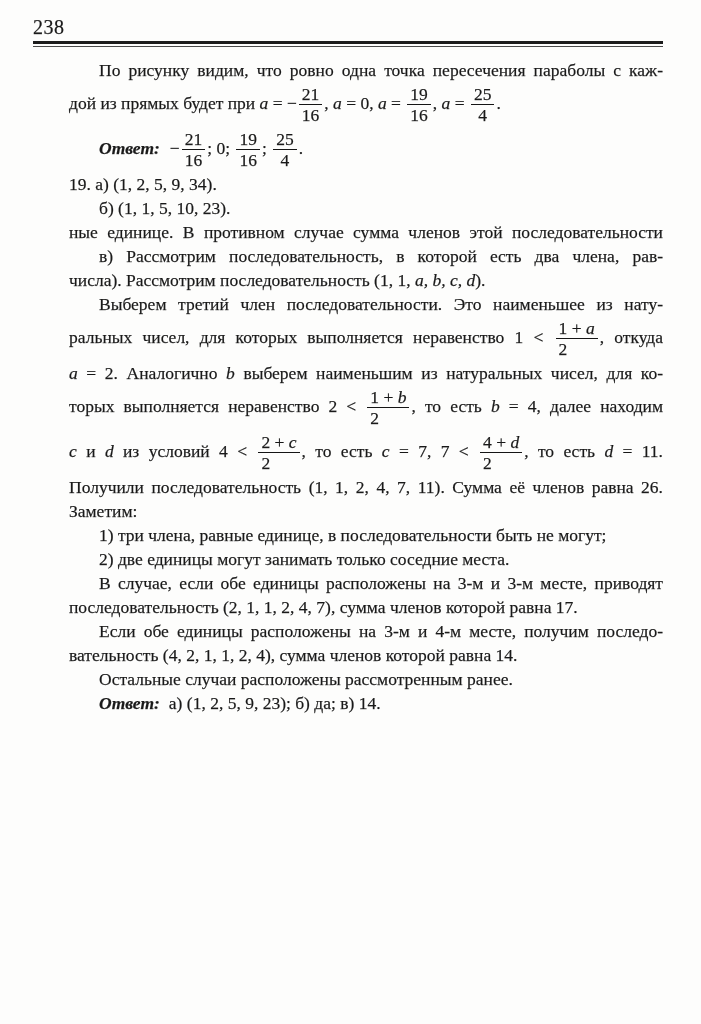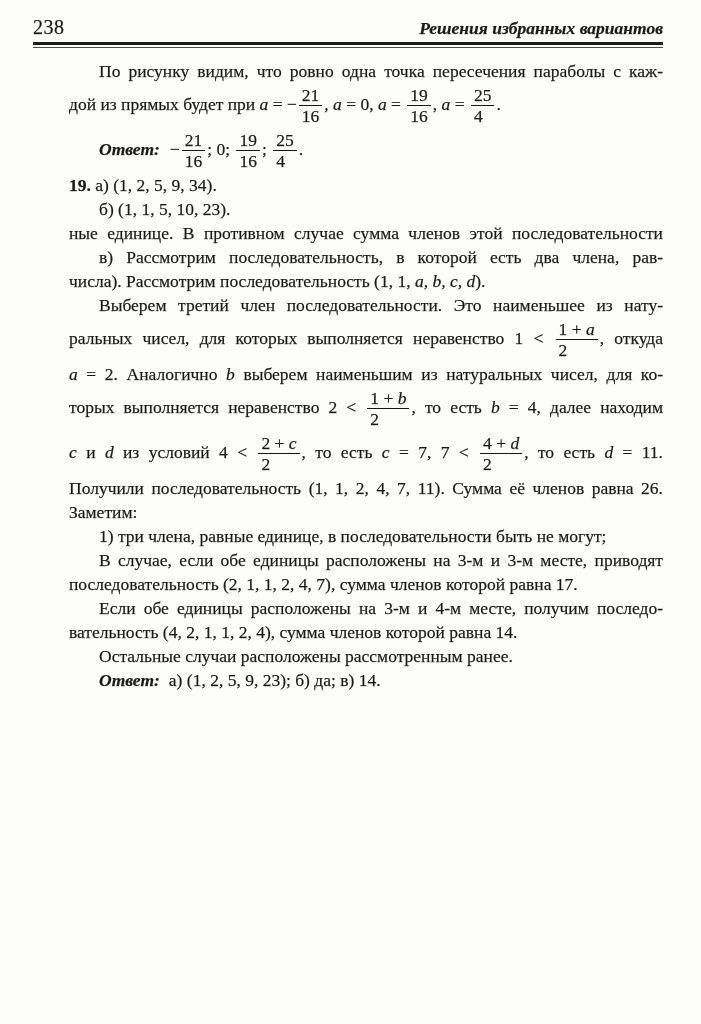--- a/index.html
+++ b/index.html
@@ -40,63 +40,63 @@
   .content { margin-top: 11px; }
   .line {
     font-size: 17.5px;
     line-height: 24px;
     text-align: left;
     margin-left: 36px;
   }
   .line.indent { padding-left: 30px; }
   .line.justify { text-align: justify; text-align-last: justify; }
   .st-i  { font-style: italic; }
-  .st-b  { font-weight: bold; }
+  .st-b  { font-weight: normal; }
   .st-bi { font-weight: bold; font-style: italic; }
   .sp { display: inline-block; }
   .frac {
     display: inline-block;
     vertical-align: middle;
     text-align: center;
     margin: 2px 2px;
   }
   .frac .num, .frac .den {
     display: block;
     line-height: 20px;
     padding: 0 3px;
-    text-align: left;
+    text-align: center;
   }
   .frac .num { border-bottom: 1.6px solid #151515; }
 </style>
 </head>
 <body>
 
 <div class="page">
   <div class="hdr">
     <span class="pagenum">238</span>
-    <span class="runtitle">Решения избранных вариантов</span>
   </div>
   <div class="rule"></div>
   <div class="content" id="content">
       <div class="line indent justify"><span>По рисунку видим, что ровно одна точка пересечения параболы с каж-</span></div>
       <div class="line"><span>дой из прямых будет при </span><span class="st-i">a</span><span> = −</span><span class="frac"><span class="num"><span>21</span></span><span class="den"><span>16</span></span></span><span>, </span><span class="st-i">a</span><span> = 0, </span><span class="st-i">a</span><span> = </span><span class="frac"><span class="num"><span>19</span></span><span class="den"><span>16</span></span></span><span>, </span><span class="st-i">a</span><span> = </span><span class="frac"><span class="num"><span>25</span></span><span class="den"><span>4</span></span></span><span>.</span></div>
       <div class="line indent"><span class="st-bi">Ответ:</span><span class="sp" style="width: 10px;"></span><span>−</span><span class="frac"><span class="num"><span>21</span></span><span class="den"><span>16</span></span></span><span>; 0; </span><span class="frac"><span class="num"><span>19</span></span><span class="den"><span>16</span></span></span><span>; </span><span class="frac"><span class="num"><span>25</span></span><span class="den"><span>4</span></span></span><span>.</span></div>
       <div class="line"><span class="st-b">19.</span><span> а) (1, 2, 5, 9, 34).</span></div>
       <div class="line indent"><span>б) (1, 1, 5, 10, 23).</span></div>
       <div class="line justify"><span>ные единице. В противном случае сумма членов этой последовательности</span></div>
       <div class="line indent justify"><span>в) Рассмотрим последовательность, в которой есть два члена, рав-</span></div>
       <div class="line"><span>числа). Рассмотрим последовательность (1, 1, </span><span class="st-i">a, b, c, d</span><span>).</span></div>
       <div class="line indent justify"><span>Выберем третий член последовательности. Это наименьшее из нату-</span></div>
       <div class="line justify"><span>ральных чисел, для которых выполняется неравенство 1 &lt; </span><span class="frac"><span class="num"><span>1 + </span><span class="st-i">a</span></span><span class="den"><span>2</span></span></span><span>, откуда</span></div>
       <div class="line justify"><span class="st-i">a</span><span> = 2. Аналогично </span><span class="st-i">b</span><span> выберем наименьшим из натуральных чисел, для ко-</span></div>
       <div class="line justify"><span>торых выполняется неравенство 2 &lt; </span><span class="frac"><span class="num"><span>1 + </span><span class="st-i">b</span></span><span class="den"><span>2</span></span></span><span>, то есть </span><span class="st-i">b</span><span> = 4, далее находим</span></div>
       <div class="line justify"><span class="st-i">c</span><span> и </span><span class="st-i">d</span><span> из условий 4 &lt; </span><span class="frac"><span class="num"><span>2 + </span><span class="st-i">c</span></span><span class="den"><span>2</span></span></span><span>, то есть </span><span class="st-i">c</span><span> = 7, 7 &lt; </span><span class="frac"><span class="num"><span>4 + </span><span class="st-i">d</span></span><span class="den"><span>2</span></span></span><span>, то есть </span><span class="st-i">d</span><span> = 11.</span></div>
       <div class="line justify"><span>Получили последовательность (1, 1, 2, 4, 7, 11). Сумма её членов равна 26.</span></div>
       <div class="line"><span>Заметим:</span></div>
       <div class="line indent"><span>1) три члена, равные единице, в последовательности быть не могут;</span></div>
+      <div class="line indent"><span>2) две единицы могут занимать только соседние места.</span></div>
       <div class="line indent justify"><span>В случае, если обе единицы расположены на 3-м и 3-м месте, приводят</span></div>
       <div class="line"><span>последовательность (2, 1, 1, 2, 4, 7), сумма членов которой равна 17.</span></div>
       <div class="line indent justify"><span>Если обе единицы расположены на 3-м и 4-м месте, получим последо-</span></div>
       <div class="line"><span>вательность (4, 2, 1, 1, 2, 4), сумма членов которой равна 14.</span></div>
       <div class="line indent"><span>Остальные случаи расположены рассмотренным ранее.</span></div>
       <div class="line indent"><span class="st-bi">Ответ:</span><span class="sp" style="width: 9px;"></span><span>а) (1, 2, 5, 9, 23); б) да; в) 14.</span></div>
     </div>
 </div>
 
 </body></html>

